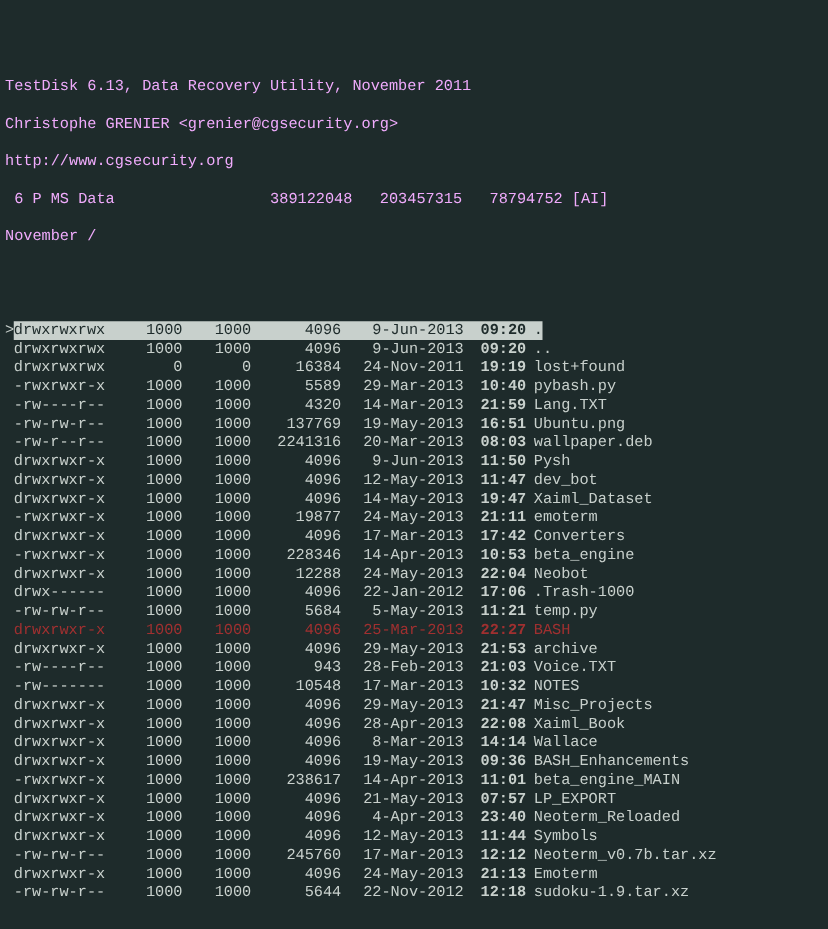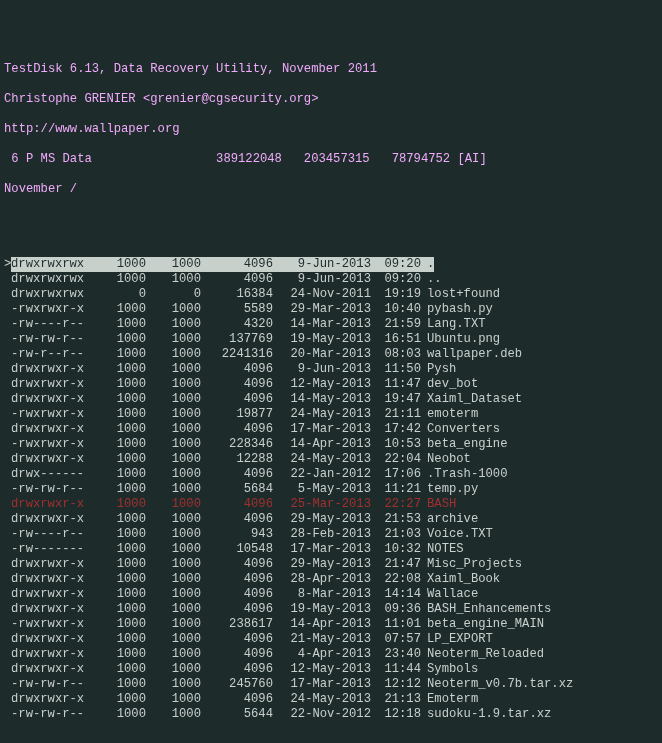--- a/index.html
+++ b/index.html
@@ -16,34 +16,34 @@
     white-space: pre;
   }
   .hdr { color: #f0abfc; }
   .row { display: flex; }
   .cell { display: inline-block; }
   .perms { width: 80px; }
   .uid   { width: 55px; text-align: right; }
   .gid   { width: 55px; text-align: right; }
   .size  { width: 72px; text-align: right; }
   .date  { width: 98px; text-align: right; }
-  .time  { width: 50px; text-align: right; }
+  .time  { width: 50px; text-align: right; font-weight: bold; }
   .name  { padding-left: 6px; }
   .sel   { background: #c8d0cc; color: #1e2b2b; }
   .red   { color: #a03030; }
   .ws    { display:inline-block; }
 </style>
 </head>
 <body>
 
 
 
 <div class="hdr">TestDisk 6.13, Data Recovery Utility, November 2011</div>
 <div class="hdr">Christophe GRENIER &lt;grenier@cgsecurity.org&gt;</div>
-<div class="hdr">http://www.wallpaper.org</div>
+<div class="hdr">http://www.cgsecurity.org</div>
 <div class="hdr"> 6 P MS Data                 389122048   203457315   78794752 [AI]</div>
 <div class="hdr">November /</div>
 <div>&nbsp;</div>
 
 <div id="listing"><div class="row"><span class="ws" style="width: 7px;">&gt;</span><div class="row sel" style="flex: 0 0 auto;"><span class="cell perms">drwxrwxrwx</span><span class="cell uid">1000</span><span class="cell gid">1000</span><span class="cell size">4096</span><span class="cell date">9-Jun-2013</span><span class="cell time">09:20</span><span class="cell name">.</span></div></div><div class="row"><span class="ws" style="width: 7px;"> </span><div class="row" style="flex: 0 0 auto;"><span class="cell perms">drwxrwxrwx</span><span class="cell uid">1000</span><span class="cell gid">1000</span><span class="cell size">4096</span><span class="cell date">9-Jun-2013</span><span class="cell time">09:20</span><span class="cell name">..</span></div></div><div class="row"><span class="ws" style="width: 7px;"> </span><div class="row" style="flex: 0 0 auto;"><span class="cell perms">drwxrwxrwx</span><span class="cell uid">0</span><span class="cell gid">0</span><span class="cell size">16384</span><span class="cell date">24-Nov-2011</span><span class="cell time">19:19</span><span class="cell name">lost+found</span></div></div><div class="row"><span class="ws" style="width: 7px;"> </span><div class="row" style="flex: 0 0 auto;"><span class="cell perms">-rwxrwxr-x</span><span class="cell uid">1000</span><span class="cell gid">1000</span><span class="cell size">5589</span><span class="cell date">29-Mar-2013</span><span class="cell time">10:40</span><span class="cell name">pybash.py</span></div></div><div class="row"><span class="ws" style="width: 7px;"> </span><div class="row" style="flex: 0 0 auto;"><span class="cell perms">-rw----r--</span><span class="cell uid">1000</span><span class="cell gid">1000</span><span class="cell size">4320</span><span class="cell date">14-Mar-2013</span><span class="cell time">21:59</span><span class="cell name">Lang.TXT</span></div></div><div class="row"><span class="ws" style="width: 7px;"> </span><div class="row" style="flex: 0 0 auto;"><span class="cell perms">-rw-rw-r--</span><span class="cell uid">1000</span><span class="cell gid">1000</span><span class="cell size">137769</span><span class="cell date">19-May-2013</span><span class="cell time">16:51</span><span class="cell name">Ubuntu.png</span></div></div><div class="row"><span class="ws" style="width: 7px;"> </span><div class="row" style="flex: 0 0 auto;"><span class="cell perms">-rw-r--r--</span><span class="cell uid">1000</span><span class="cell gid">1000</span><span class="cell size">2241316</span><span class="cell date">20-Mar-2013</span><span class="cell time">08:03</span><span class="cell name">wallpaper.deb</span></div></div><div class="row"><span class="ws" style="width: 7px;"> </span><div class="row" style="flex: 0 0 auto;"><span class="cell perms">drwxrwxr-x</span><span class="cell uid">1000</span><span class="cell gid">1000</span><span class="cell size">4096</span><span class="cell date">9-Jun-2013</span><span class="cell time">11:50</span><span class="cell name">Pysh</span></div></div><div class="row"><span class="ws" style="width: 7px;"> </span><div class="row" style="flex: 0 0 auto;"><span class="cell perms">drwxrwxr-x</span><span class="cell uid">1000</span><span class="cell gid">1000</span><span class="cell size">4096</span><span class="cell date">12-May-2013</span><span class="cell time">11:47</span><span class="cell name">dev_bot</span></div></div><div class="row"><span class="ws" style="width: 7px;"> </span><div class="row" style="flex: 0 0 auto;"><span class="cell perms">drwxrwxr-x</span><span class="cell uid">1000</span><span class="cell gid">1000</span><span class="cell size">4096</span><span class="cell date">14-May-2013</span><span class="cell time">19:47</span><span class="cell name">Xaiml_Dataset</span></div></div><div class="row"><span class="ws" style="width: 7px;"> </span><div class="row" style="flex: 0 0 auto;"><span class="cell perms">-rwxrwxr-x</span><span class="cell uid">1000</span><span class="cell gid">1000</span><span class="cell size">19877</span><span class="cell date">24-May-2013</span><span class="cell time">21:11</span><span class="cell name">emoterm</span></div></div><div class="row"><span class="ws" style="width: 7px;"> </span><div class="row" style="flex: 0 0 auto;"><span class="cell perms">drwxrwxr-x</span><span class="cell uid">1000</span><span class="cell gid">1000</span><span class="cell size">4096</span><span class="cell date">17-Mar-2013</span><span class="cell time">17:42</span><span class="cell name">Converters</span></div></div><div class="row"><span class="ws" style="width: 7px;"> </span><div class="row" style="flex: 0 0 auto;"><span class="cell perms">-rwxrwxr-x</span><span class="cell uid">1000</span><span class="cell gid">1000</span><span class="cell size">228346</span><span class="cell date">14-Apr-2013</span><span class="cell time">10:53</span><span class="cell name">beta_engine</span></div></div><div class="row"><span class="ws" style="width: 7px;"> </span><div class="row" style="flex: 0 0 auto;"><span class="cell perms">drwxrwxr-x</span><span class="cell uid">1000</span><span class="cell gid">1000</span><span class="cell size">12288</span><span class="cell date">24-May-2013</span><span class="cell time">22:04</span><span class="cell name">Neobot</span></div></div><div class="row"><span class="ws" style="width: 7px;"> </span><div class="row" style="flex: 0 0 auto;"><span class="cell perms">drwx------</span><span class="cell uid">1000</span><span class="cell gid">1000</span><span class="cell size">4096</span><span class="cell date">22-Jan-2012</span><span class="cell time">17:06</span><span class="cell name">.Trash-1000</span></div></div><div class="row"><span class="ws" style="width: 7px;"> </span><div class="row" style="flex: 0 0 auto;"><span class="cell perms">-rw-rw-r--</span><span class="cell uid">1000</span><span class="cell gid">1000</span><span class="cell size">5684</span><span class="cell date">5-May-2013</span><span class="cell time">11:21</span><span class="cell name">temp.py</span></div></div><div class="row red"><span class="ws" style="width: 7px;"> </span><div class="row" style="flex: 0 0 auto;"><span class="cell perms">drwxrwxr-x</span><span class="cell uid">1000</span><span class="cell gid">1000</span><span class="cell size">4096</span><span class="cell date">25-Mar-2013</span><span class="cell time">22:27</span><span class="cell name">BASH</span></div></div><div class="row"><span class="ws" style="width: 7px;"> </span><div class="row" style="flex: 0 0 auto;"><span class="cell perms">drwxrwxr-x</span><span class="cell uid">1000</span><span class="cell gid">1000</span><span class="cell size">4096</span><span class="cell date">29-May-2013</span><span class="cell time">21:53</span><span class="cell name">archive</span></div></div><div class="row"><span class="ws" style="width: 7px;"> </span><div class="row" style="flex: 0 0 auto;"><span class="cell perms">-rw----r--</span><span class="cell uid">1000</span><span class="cell gid">1000</span><span class="cell size">943</span><span class="cell date">28-Feb-2013</span><span class="cell time">21:03</span><span class="cell name">Voice.TXT</span></div></div><div class="row"><span class="ws" style="width: 7px;"> </span><div class="row" style="flex: 0 0 auto;"><span class="cell perms">-rw-------</span><span class="cell uid">1000</span><span class="cell gid">1000</span><span class="cell size">10548</span><span class="cell date">17-Mar-2013</span><span class="cell time">10:32</span><span class="cell name">NOTES</span></div></div><div class="row"><span class="ws" style="width: 7px;"> </span><div class="row" style="flex: 0 0 auto;"><span class="cell perms">drwxrwxr-x</span><span class="cell uid">1000</span><span class="cell gid">1000</span><span class="cell size">4096</span><span class="cell date">29-May-2013</span><span class="cell time">21:47</span><span class="cell name">Misc_Projects</span></div></div><div class="row"><span class="ws" style="width: 7px;"> </span><div class="row" style="flex: 0 0 auto;"><span class="cell perms">drwxrwxr-x</span><span class="cell uid">1000</span><span class="cell gid">1000</span><span class="cell size">4096</span><span class="cell date">28-Apr-2013</span><span class="cell time">22:08</span><span class="cell name">Xaiml_Book</span></div></div><div class="row"><span class="ws" style="width: 7px;"> </span><div class="row" style="flex: 0 0 auto;"><span class="cell perms">drwxrwxr-x</span><span class="cell uid">1000</span><span class="cell gid">1000</span><span class="cell size">4096</span><span class="cell date">8-Mar-2013</span><span class="cell time">14:14</span><span class="cell name">Wallace</span></div></div><div class="row"><span class="ws" style="width: 7px;"> </span><div class="row" style="flex: 0 0 auto;"><span class="cell perms">drwxrwxr-x</span><span class="cell uid">1000</span><span class="cell gid">1000</span><span class="cell size">4096</span><span class="cell date">19-May-2013</span><span class="cell time">09:36</span><span class="cell name">BASH_Enhancements</span></div></div><div class="row"><span class="ws" style="width: 7px;"> </span><div class="row" style="flex: 0 0 auto;"><span class="cell perms">-rwxrwxr-x</span><span class="cell uid">1000</span><span class="cell gid">1000</span><span class="cell size">238617</span><span class="cell date">14-Apr-2013</span><span class="cell time">11:01</span><span class="cell name">beta_engine_MAIN</span></div></div><div class="row"><span class="ws" style="width: 7px;"> </span><div class="row" style="flex: 0 0 auto;"><span class="cell perms">drwxrwxr-x</span><span class="cell uid">1000</span><span class="cell gid">1000</span><span class="cell size">4096</span><span class="cell date">21-May-2013</span><span class="cell time">07:57</span><span class="cell name">LP_EXPORT</span></div></div><div class="row"><span class="ws" style="width: 7px;"> </span><div class="row" style="flex: 0 0 auto;"><span class="cell perms">drwxrwxr-x</span><span class="cell uid">1000</span><span class="cell gid">1000</span><span class="cell size">4096</span><span class="cell date">4-Apr-2013</span><span class="cell time">23:40</span><span class="cell name">Neoterm_Reloaded</span></div></div><div class="row"><span class="ws" style="width: 7px;"> </span><div class="row" style="flex: 0 0 auto;"><span class="cell perms">drwxrwxr-x</span><span class="cell uid">1000</span><span class="cell gid">1000</span><span class="cell size">4096</span><span class="cell date">12-May-2013</span><span class="cell time">11:44</span><span class="cell name">Symbols</span></div></div><div class="row"><span class="ws" style="width: 7px;"> </span><div class="row" style="flex: 0 0 auto;"><span class="cell perms">-rw-rw-r--</span><span class="cell uid">1000</span><span class="cell gid">1000</span><span class="cell size">245760</span><span class="cell date">17-Mar-2013</span><span class="cell time">12:12</span><span class="cell name">Neoterm_v0.7b.tar.xz</span></div></div><div class="row"><span class="ws" style="width: 7px;"> </span><div class="row" style="flex: 0 0 auto;"><span class="cell perms">drwxrwxr-x</span><span class="cell uid">1000</span><span class="cell gid">1000</span><span class="cell size">4096</span><span class="cell date">24-May-2013</span><span class="cell time">21:13</span><span class="cell name">Emoterm</span></div></div><div class="row"><span class="ws" style="width: 7px;"> </span><div class="row" style="flex: 0 0 auto;"><span class="cell perms">-rw-rw-r--</span><span class="cell uid">1000</span><span class="cell gid">1000</span><span class="cell size">5644</span><span class="cell date">22-Nov-2012</span><span class="cell time">12:18</span><span class="cell name">sudoku-1.9.tar.xz</span></div></div></div>
 
 
 
 
 

